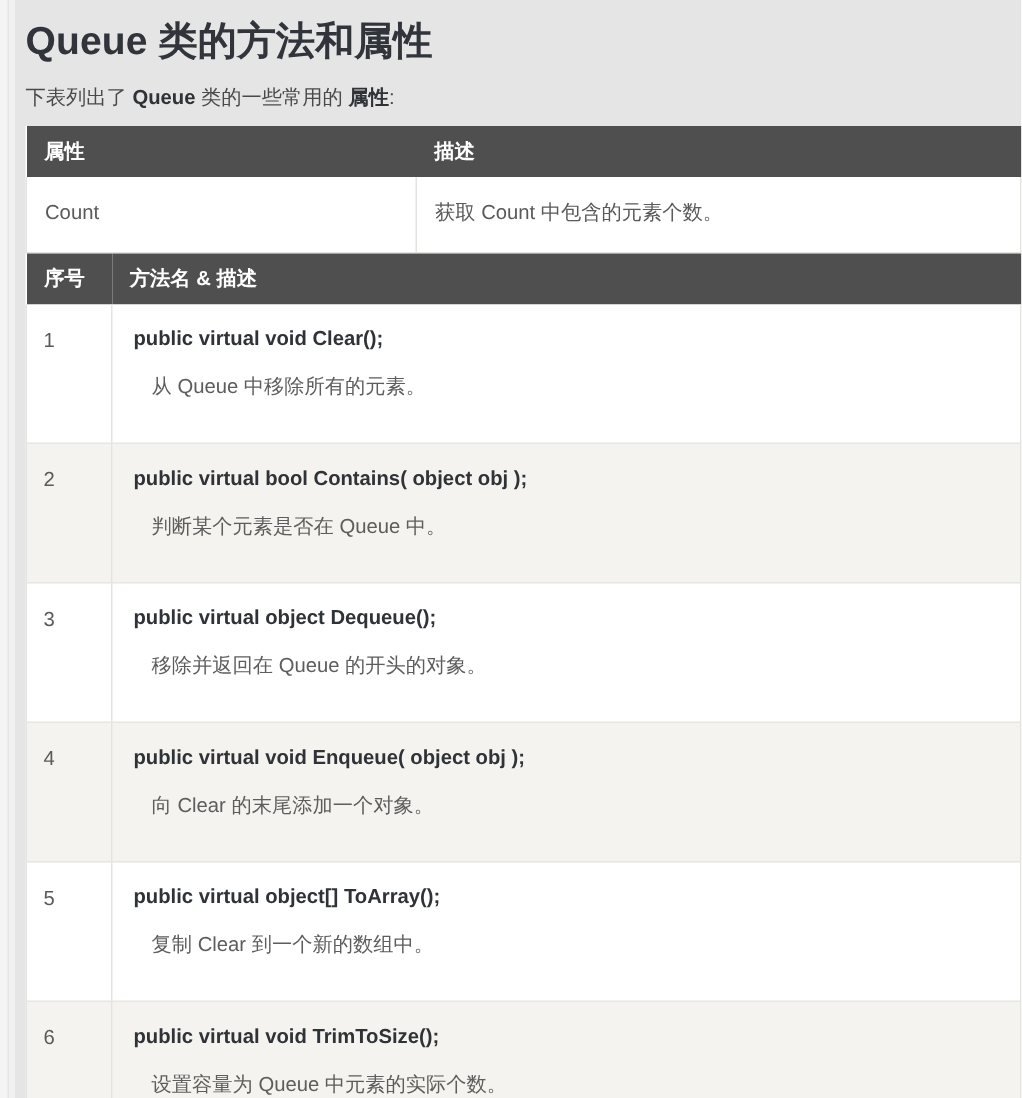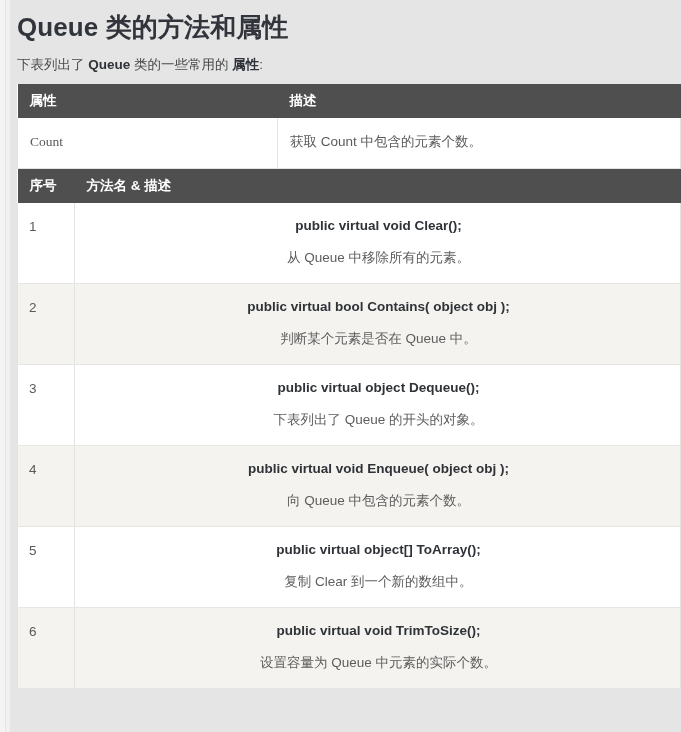--- a/index.html
+++ b/index.html
@@ -86,21 +86,21 @@
   table.props tbody td {
     border: 1px solid #e3e3e0;
     border-top: none;
     padding: 14px 12px 16px 12px;
     font-size: 13.5px;
     line-height: 20px;
     color: #5a5a5a;
     vertical-align: top;
     background: #ffffff;
   }
-  table.props tbody td.name { color: #5a5a5a; font-family: Liberation Serif, serif; }
+  table.props tbody td.name { color: #5a5a5a; }
 
   
   table.methods col.n { width: 57px; }
   table.methods tbody td {
     border-left: 1px solid #e3e3e0;
     border-right: 1px solid #e3e3e0;
     border-bottom: 1px solid #e6e6e3;
     padding: 0;
     vertical-align: top;
     background: #ffffff;
@@ -110,35 +110,34 @@
   table.methods td.idx {
     font-size: 13.5px;
     line-height: 20px;
     color: #5a5a5a;
     padding: 14px 0 0 11px;
     border-right: 1px solid #e3e3e0;
   }
   table.methods td.body {
     padding: 13px 12px 15px 14px;
     border-left: none;
-    text-align: center;
   }
   .sig {
     font-size: 13.5px;
     line-height: 20px;
     font-weight: bold;
     color: #2f3338;
     margin: 0 0 12px 0;
     white-space: nowrap;
   }
   .desc {
     font-size: 13.5px;
     line-height: 20px;
     color: #5d5d5d;
-    margin: 0;
+    margin: 12px;
   }
 </style>
 </head>
 <body>
 
 <div id="page">
 
   <div class="rail-outer"></div>
   <div class="rail-line"></div>
 
@@ -193,28 +192,28 @@
             <td class="idx">2</td>
             <td class="body">
               <div class="sig">public virtual bool Contains( object obj );</div>
               <div class="desc">判断某个元素是否在 Queue 中。</div>
             </td>
           </tr>
           <tr>
             <td class="idx">3</td>
             <td class="body">
               <div class="sig">public virtual object Dequeue();</div>
-              <div class="desc">下表列出了 Queue 的开头的对象。</div>
+              <div class="desc">移除并返回在 Queue 的开头的对象。</div>
             </td>
           </tr>
           <tr class="alt">
             <td class="idx">4</td>
             <td class="body">
               <div class="sig">public virtual void Enqueue( object obj );</div>
-              <div class="desc">向 Queue 中包含的元素个数。</div>
+              <div class="desc">向 Clear 的末尾添加一个对象。</div>
             </td>
           </tr>
           <tr>
             <td class="idx">5</td>
             <td class="body">
               <div class="sig">public virtual object[] ToArray();</div>
               <div class="desc">复制 Clear 到一个新的数组中。</div>
             </td>
           </tr>
           <tr class="alt">

